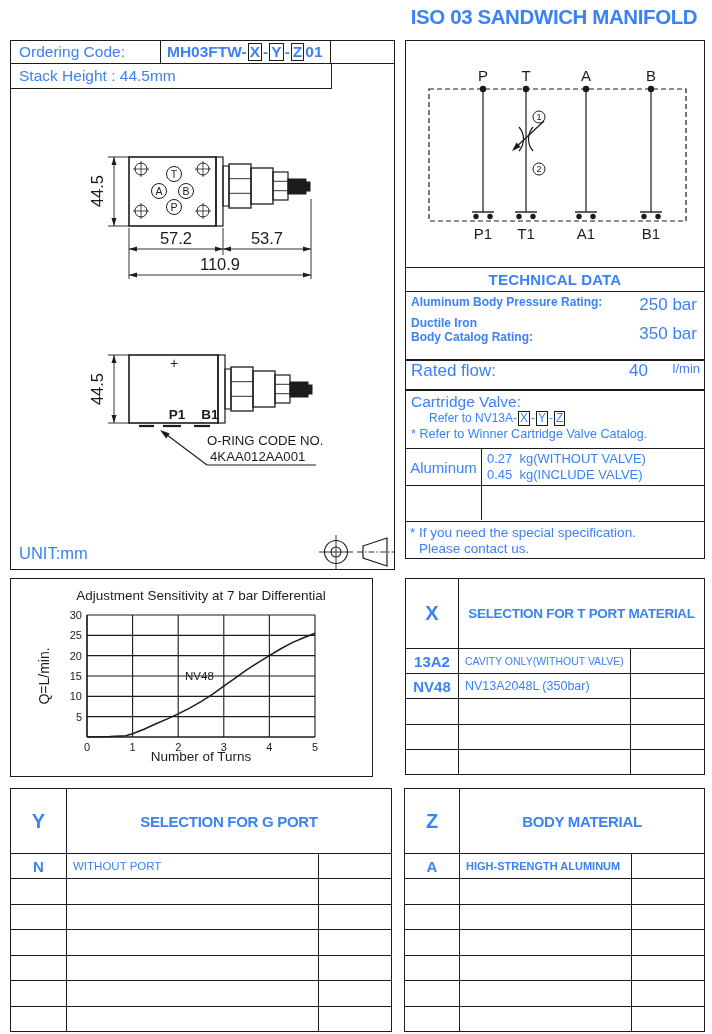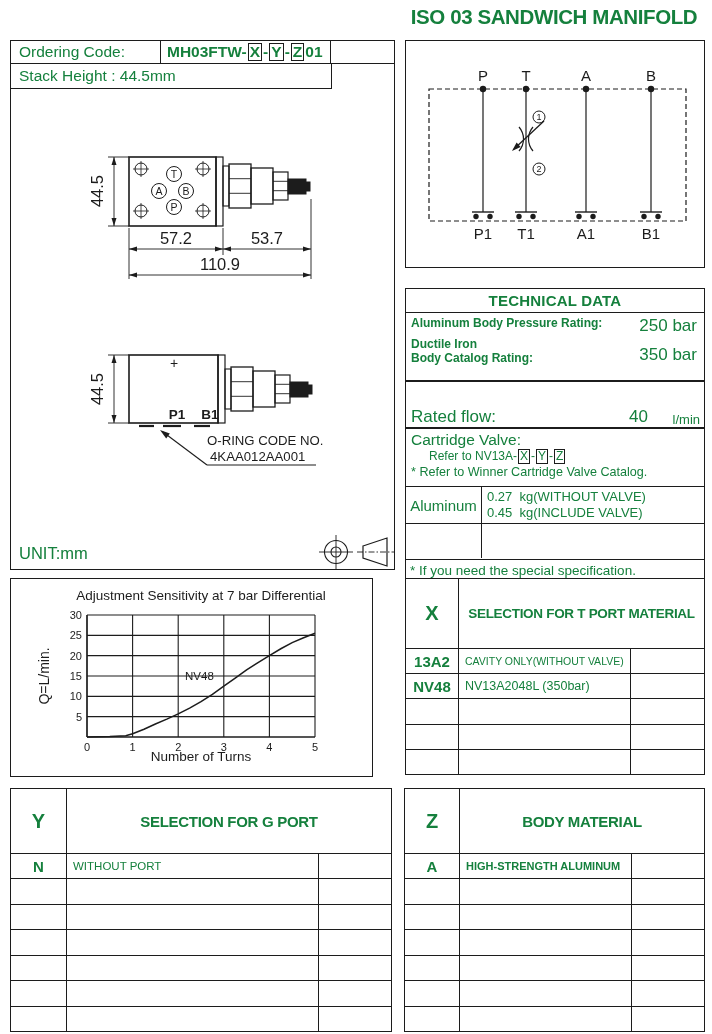--- a/index.html
+++ b/index.html
@@ -1,17 +1,17 @@
 <!DOCTYPE html>
 <html><head>
 <meta charset="utf-8">
 <style>
   html,body{margin:0;padding:0;background:#e8e8e8;}
   .page{position:relative;width:712px;height:1034px;background:#ffffff;
-        font-family:"Liberation Sans",sans-serif;color:#15803d;overflow:hidden;}
+        font-family:"Liberation Sans",sans-serif;color:#3b82f6;overflow:hidden;}
   .abs{position:absolute;}
   .box{border:1.6px solid #1c1c1c;box-sizing:border-box;background:#fff;}
   svg text{font-family:"Liberation Sans",sans-serif;fill:#1c1c1c;}
   
   .doc-title{left:403px;top:5px;width:302px;text-align:center;
              font-size:20.5px;font-weight:bold;letter-spacing:-0.4px;white-space:nowrap;}
   
   .ord-row1{display:flex;height:23px;border-bottom:1px solid #1c1c1c;box-sizing:border-box;}
   .ord-c1{width:150px;border-right:1px solid #1c1c1c;box-sizing:border-box;
           font-size:15.5px;padding:2px 0 0 8px;}
@@ -21,22 +21,22 @@
             box-sizing:border-box;font-size:15.5px;padding:3px 0 0 8px;}
   .bx{display:inline-block;border:1.3px solid #1c1c1c;padding:0 1px;line-height:1.05;margin:0 1px;}
   .unit-label{left:8px;bottom:6px;font-size:16.5px;}
   
   .tech-header{height:24px;border-bottom:1.6px solid #1c1c1c;box-sizing:border-box;
                text-align:center;font-weight:bold;font-size:15px;padding-top:3px;letter-spacing:0.2px;}
   .tech-ratings{height:67px;box-sizing:border-box;padding:3px 5px 0 5px;}
   .tr-row{display:flex;align-items:flex-start;}
   .tr-label{flex:1;font-size:12px;font-weight:bold;}
   .tr-val{font-size:17px;white-space:nowrap;padding-right:2px;}
-  .tech-flow{height:47px;border-top:2px solid #1c1c1c;box-sizing:border-box;
-             display:flex;align-items:flex-end;padding:0 4px 0 5px;}
+  .tech-flow{height:30px;border-top:2px solid #1c1c1c;box-sizing:border-box;
+             display:flex;align-items:flex-start;padding:0 4px 0 5px;}
   .tf-label{flex:1;font-size:17px;}
   .tf-val{width:40px;text-align:right;font-size:17px;}
   .tf-unit{width:52px;text-align:right;font-size:13px;}
   .tech-cart{height:59px;border-top:2px solid #1c1c1c;box-sizing:border-box;padding:2px 4px 0 5px;}
   .tc-l1{font-size:15.5px;}
   .tc-l2{font-size:12px;padding-left:18px;white-space:nowrap;}
   .tc-note{font-size:12.6px;padding-top:1px;}
   .tech-weight{height:74px;border-top:1.6px solid #1c1c1c;border-bottom:1.6px solid #1c1c1c;box-sizing:border-box;}
   .tw-row{display:flex;height:36px;box-sizing:border-box;}
   .tw-row + .tw-row{border-top:1px solid #1c1c1c;height:35px;}
@@ -271,21 +271,21 @@
         <text x="180" y="40">A</text>
         <text x="245" y="40">B</text>
         <text x="77" y="198">P1</text>
         <text x="120" y="198">T1</text>
         <text x="180" y="198">A1</text>
         <text x="245" y="198">B1</text>
       </g>
     </svg>
   </div>
 
-  <div class="abs box" style="left:405px;top:288px;width:300px;height:292px;">
+  <div class="abs box" style="left:405px;top:267px;width:300px;height:292px;">
     <div class="tech-header">TECHNICAL DATA</div>
     <div class="tech-ratings">
       <div class="tr-row">
         <div class="tr-label">Aluminum Body Pressure Rating:</div>
         <div class="tr-val">250 bar</div>
       </div>
       <div class="tr-row" style="margin-top:1px;">
         <div class="tr-label">
           <div>Ductile Iron</div>
           <div>Body Catalog Rating:</div>

